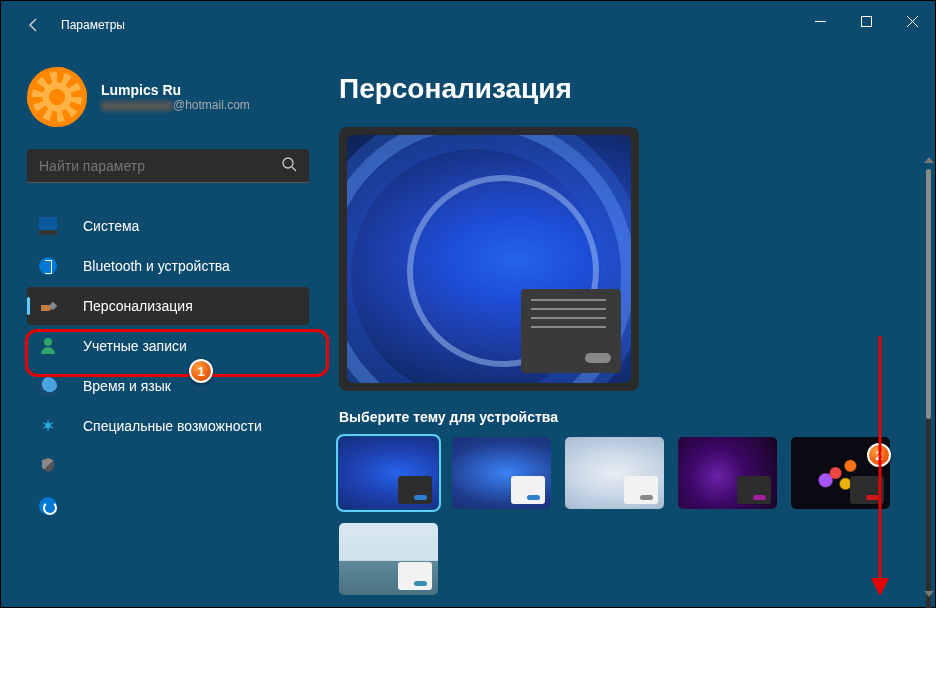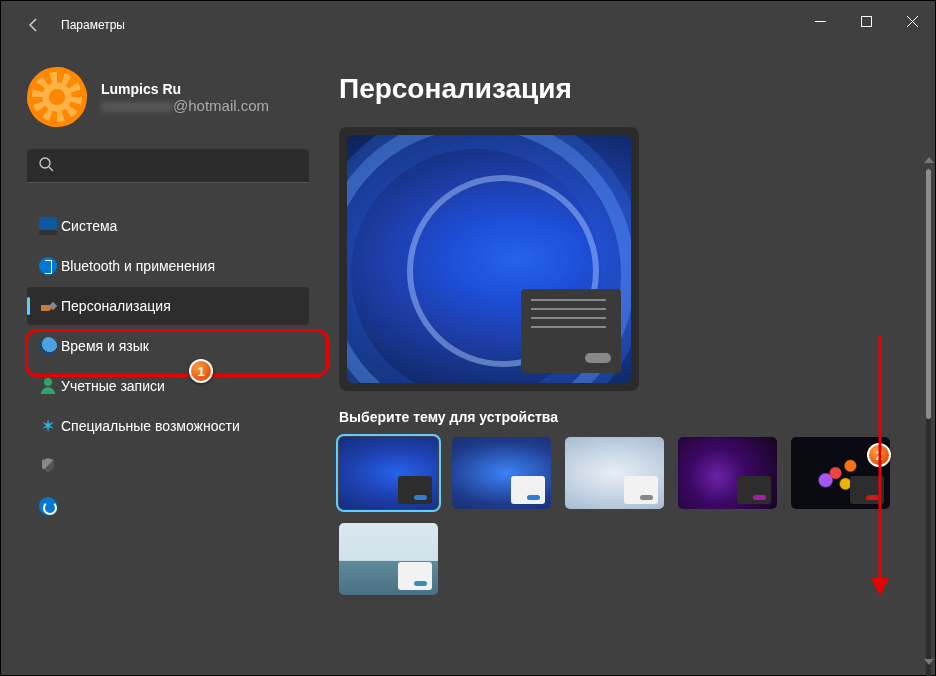--- a/index.html
+++ b/index.html
@@ -1,19 +1,19 @@
 <!DOCTYPE html>
 <html><head>
 <meta charset="utf-8">
 <style>
   * { box-sizing: border-box; margin: 0; padding: 0; }
   body { background: #fff; font-family: "Segoe UI", Arial, sans-serif; }
   .window {
-    width: 936px; height: 676px;
-    background: #404040;
+    width: 936px; height: 608px;
+    background: #0c4a6e;
     color: #fff;
     position: relative;
     margin: 0;
     border: 1px solid #000;
   }
   .titlebar {
     height: 48px;
     display: flex;
     align-items: center;
     padding-left: 18px;
@@ -66,41 +66,41 @@
   }
   .user-name { font-size: 14px; font-weight: 600; }
   .user-email-obscured {
     display: inline-block;
     width: 72px; height: 10px;
     background: #555;
     filter: blur(2px);
     border-radius: 2px;
     vertical-align: middle;
   }
-  .user-email { font-size: 15px; color: #aaa; }
+  .user-email { font-size: 12px; color: #aaa; }
   .search-box {
     display: flex; align-items: center;
     background: #2c2c2c;
     border-bottom: 1px solid #555;
     border-radius: 4px 4px 0 0;
     height: 34px;
     padding: 0 12px;
     margin-bottom: 24px;
     width: 282px;
   }
   .search-box input {
     flex: 1;
     background: transparent; border: none; outline: none;
     color: #999; font-size: 14px;
   }
   .search-box .search-icon { color: #ccc; font-size: 14px; }
   .nav { list-style: none; }
   .nav-item {
     display: flex; align-items: center;
-    gap: 4px;
+    gap: 26px;
     height: 38px;
     padding: 0 12px;
     border-radius: 4px;
     cursor: pointer;
     font-size: 14px;
     margin-bottom: 2px;
     width: 282px;
     position: relative;
   }
   .nav-item.active { background: #2d2d2d; }
@@ -332,48 +332,49 @@
         <div class="avatar"></div>
         <div>
           <div class="user-name">Lumpics Ru</div>
           <div class="user-email">
             <span class="user-email-obscured"></span><span>@hotmail.com</span>
           </div>
         </div>
       </div>
 
       <div class="search-box">
+        <input type="text" placeholder="Найти параметр" style="">
         <span class="search-icon">
           <svg width="15" height="15" viewBox="0 0 15 15">
               <circle cx="6" cy="6" r="5" stroke="#ccc" fill="none" stroke-width="1.3"></circle>
               <line x1="10" y1="10" x2="14" y2="14" stroke="#ccc" stroke-width="1.3"></line>
             </svg>
         </span>
       </div>
 
       <ul class="nav">
         <li class="nav-item">
           <span class="nav-icon icon-monitor"></span>
           <span>Система</span>
         </li>
         <li class="nav-item">
           <span class="nav-icon icon-bt"></span>
-          <span>Bluetooth и применения</span>
+          <span>Bluetooth и устройства</span>
         </li>
         <li class="nav-item active">
           <span class="nav-icon icon-brush"></span>
           <span>Персонализация</span>
         </li>
         <li class="nav-item">
+          <span class="nav-icon icon-user"></span>
+          <span>Учетные записи</span>
+        </li>
+        <li class="nav-item">
           <span class="nav-icon icon-time"></span>
           <span>Время и язык</span>
-        </li>
-        <li class="nav-item">
-          <span class="nav-icon icon-user"></span>
-          <span>Учетные записи</span>
         </li>
         <li class="nav-item">
           <span class="nav-icon icon-access">✶</span>
           <span>Специальные возможности</span>
         </li>
         <li class="nav-item">
           <span class="nav-icon icon-shield"></span>
         </li>
         <li class="nav-item">
           <span class="nav-icon icon-update"></span>

